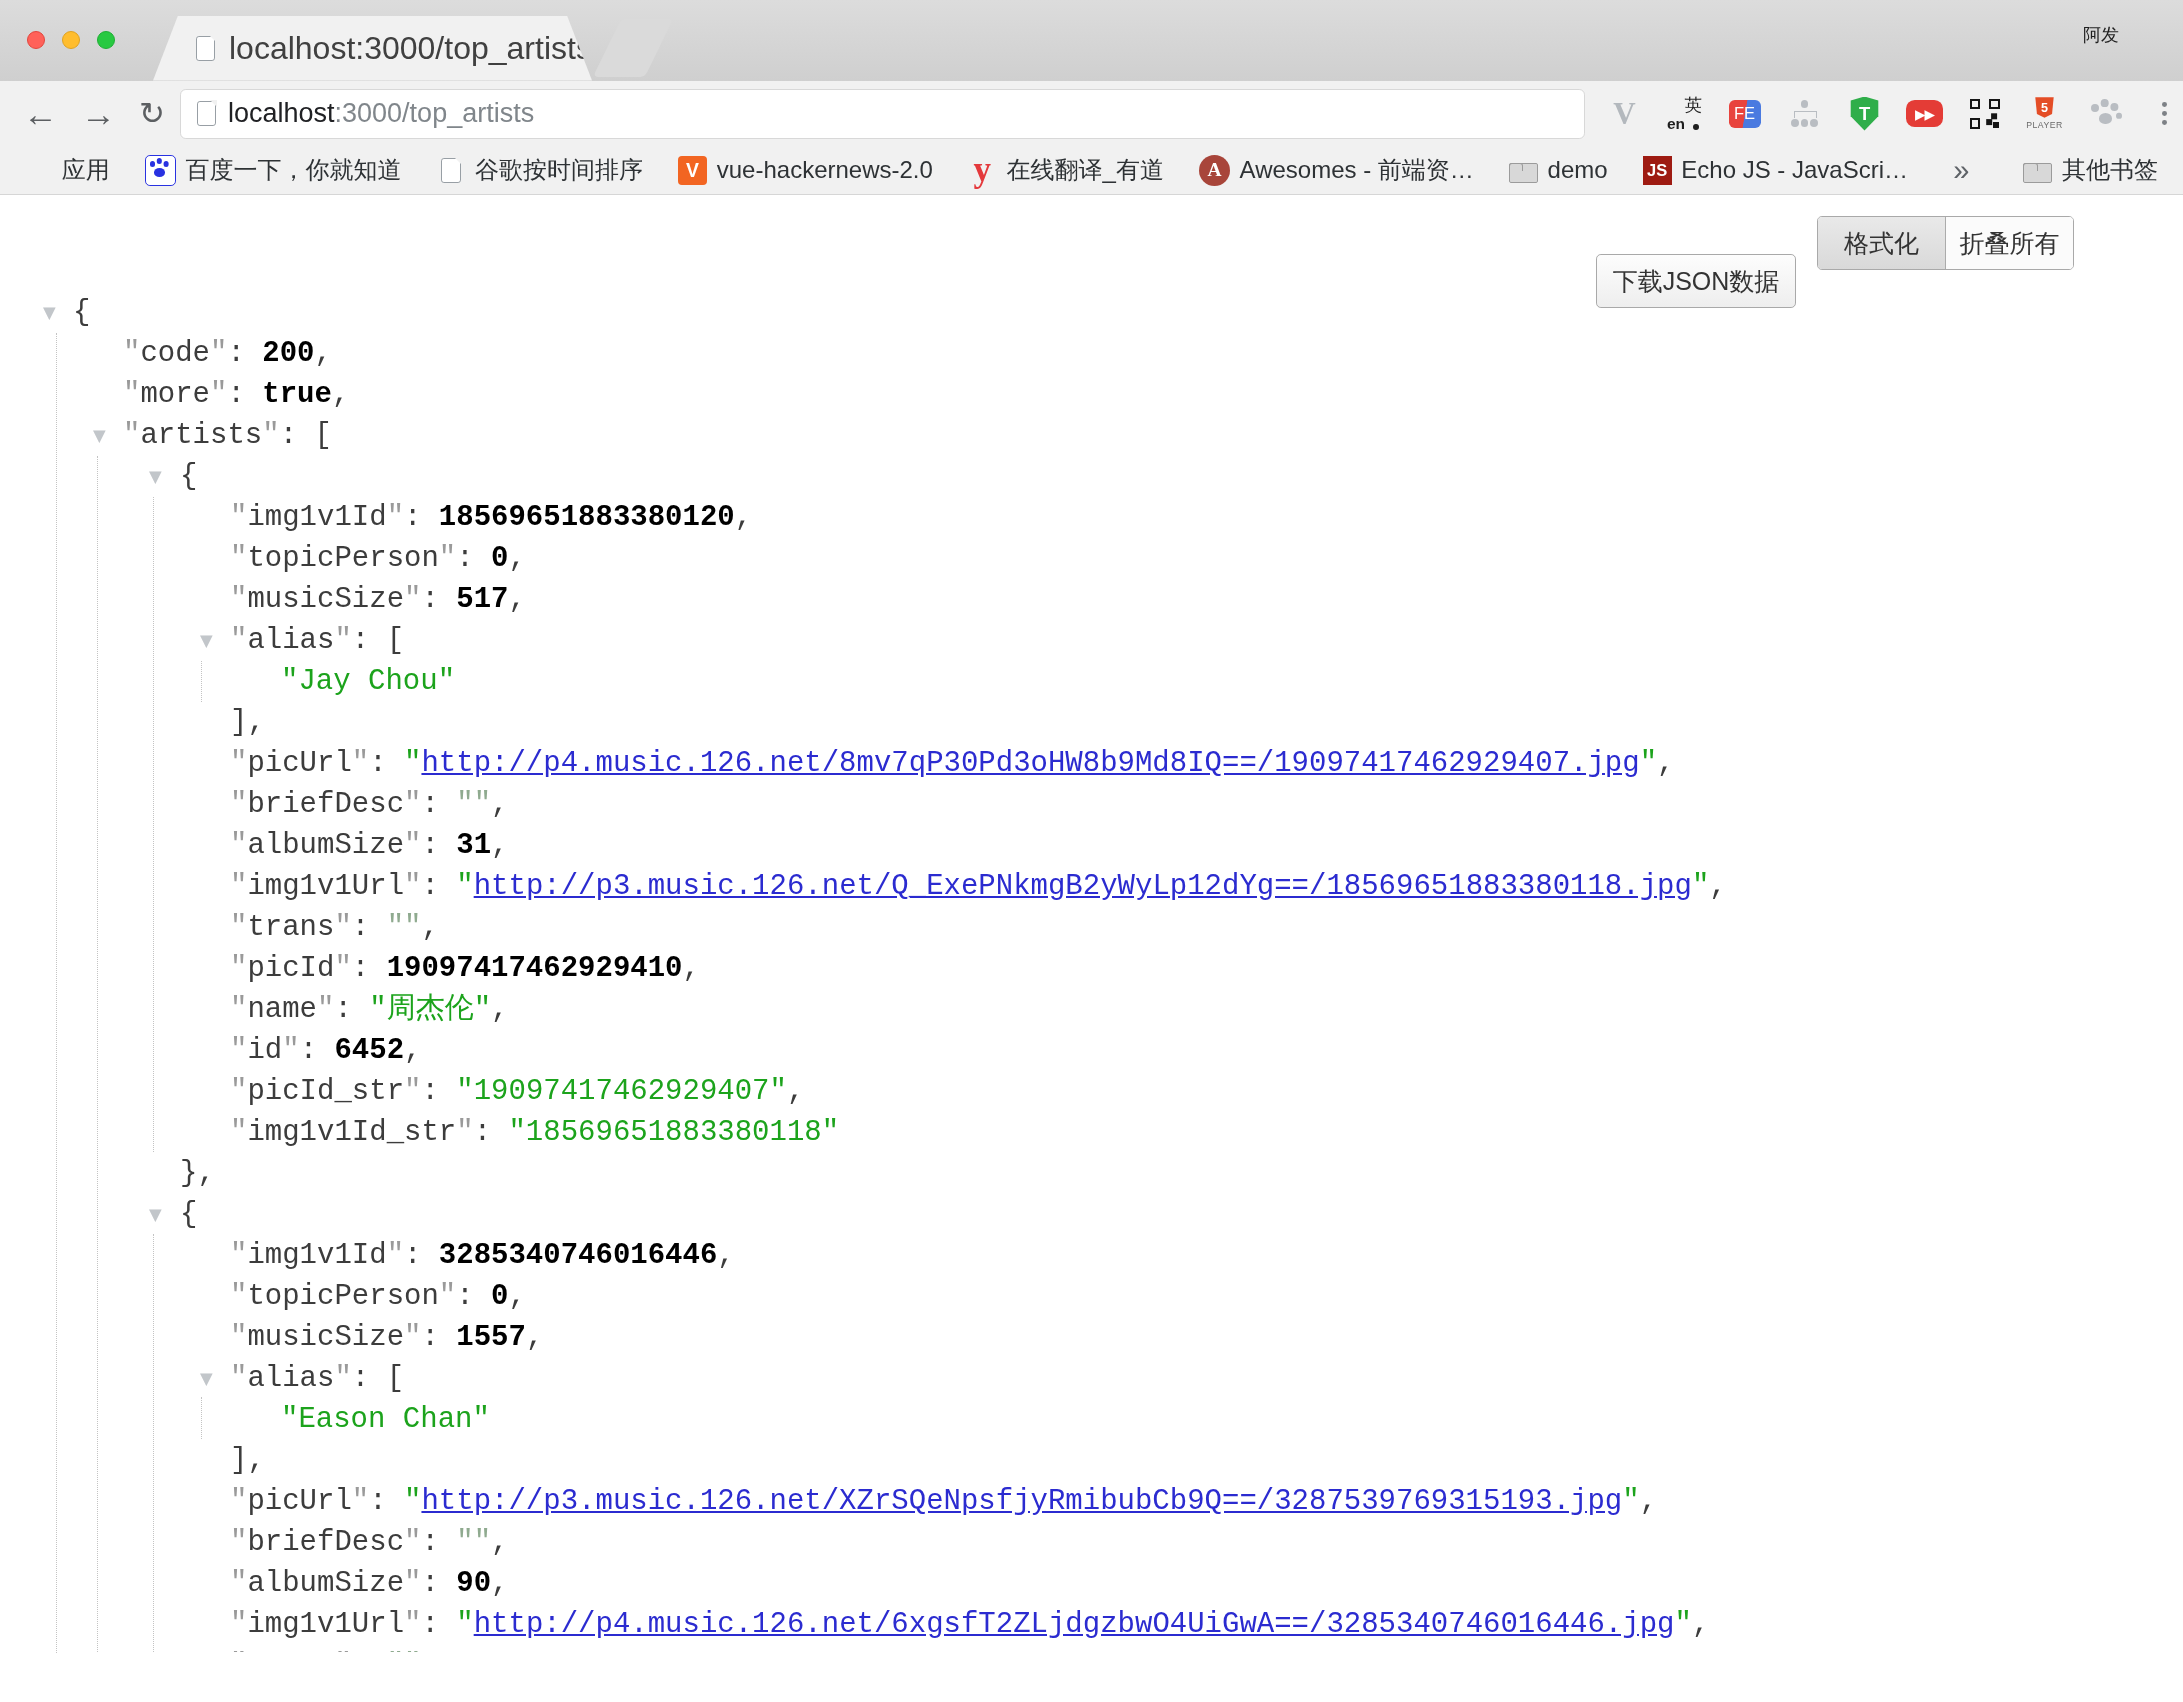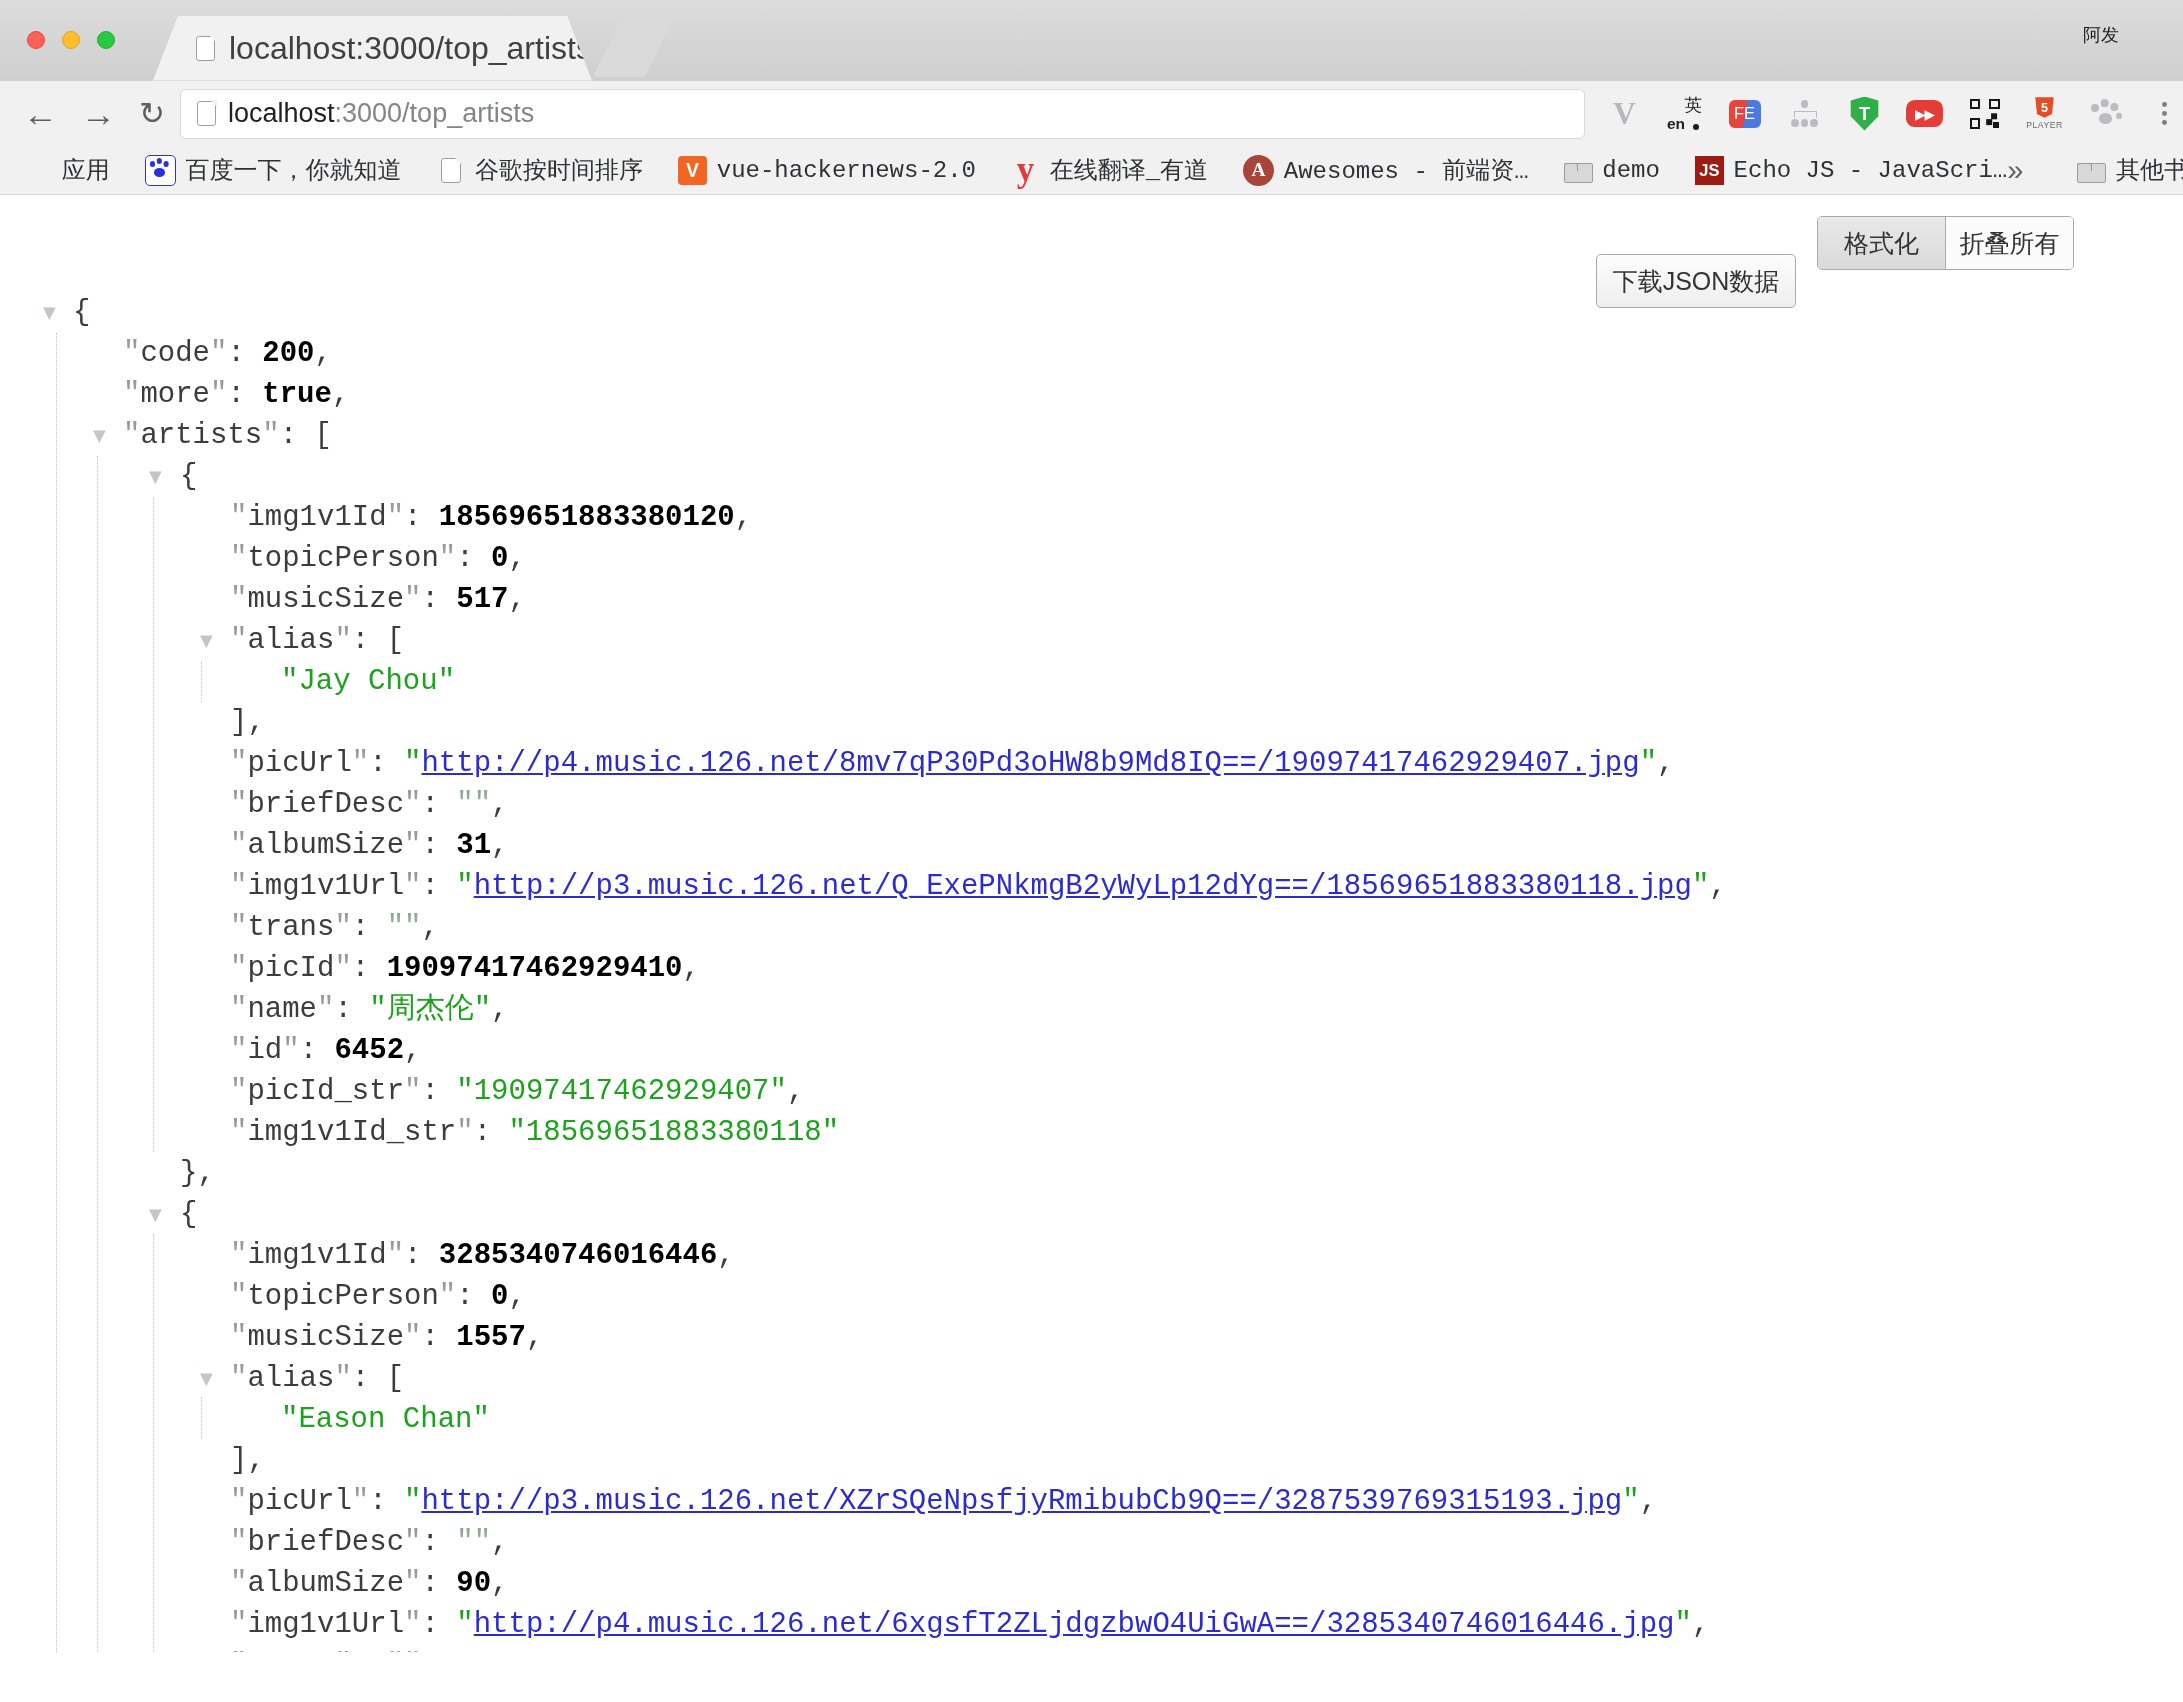--- a/index.html
+++ b/index.html
@@ -71,21 +71,21 @@
                   border-radius:50% 50% 46% 46%; }
   .ePaw::after { content:""; position:absolute; left:2.9px; top:5.8px; width:7.8px; height:7.8px; background:#b9bdc2; border-radius:50%;
                  box-shadow:9.7px -4.9px 0 #b9bdc2, 19.4px -1px 0 #b9bdc2, 24px 7.8px 0 -1px #b9bdc2; }
   .eMenu { display:flex; flex-direction:column; gap:3.9px; }
   .eMenu i { width:4.9px; height:4.9px; border-radius:50%; background:#7d8186; }
 
   
   .bookmarks { height:49px; background:#f1f1f1; border-bottom:1.9px solid #d6d6d6; display:flex; align-items:center; padding:0 25px; }
   #bm-items { display:flex; align-items:center; gap:35px; }
   .bm { display:flex; align-items:center; cursor:pointer; white-space:nowrap; }
-  .bm-label { font-size:24px; color:#2e3235; margin-left:9.7px;font-family:Liberation Mono, monospace; }
+  .bm-label { font-size:24px; color:#2e3235; margin-left:9.7px; }
   .ico { width:29px; height:29px; display:flex; align-items:center; justify-content:center; flex:none; position:relative; }
   .ico i { font-style:normal; }
   .apps-grid-icon { display:grid; grid-template-columns:repeat(3,7.8px); grid-template-rows:repeat(3,7.8px); gap:1.9px;
                     width:27px; height:27px; }
   .apps-grid-icon b { border-radius:1.9px; }
   .apps-grid-icon b:nth-child(1){background:#ea4335} .apps-grid-icon b:nth-child(2){background:#ea4335}
   .apps-grid-icon b:nth-child(3){background:#fbbc05} .apps-grid-icon b:nth-child(4){background:#34a853}
   .apps-grid-icon b:nth-child(5){background:#4285f4} .apps-grid-icon b:nth-child(6){background:#ea4335}
   .apps-grid-icon b:nth-child(7){background:#4285f4} .apps-grid-icon b:nth-child(8){background:#34a853}
   .apps-grid-icon b:nth-child(9){background:#fbbc05}

